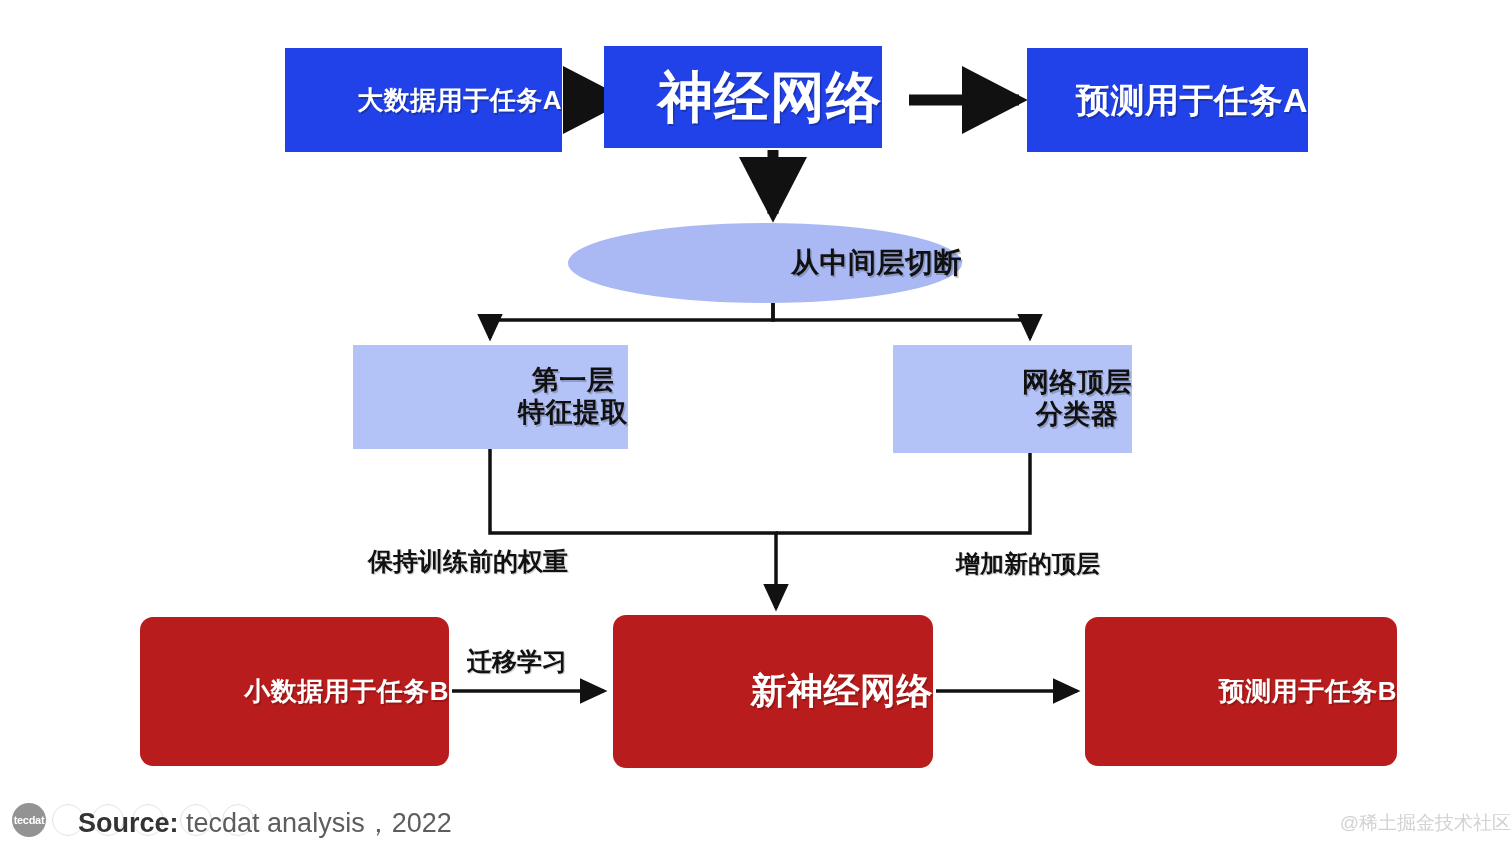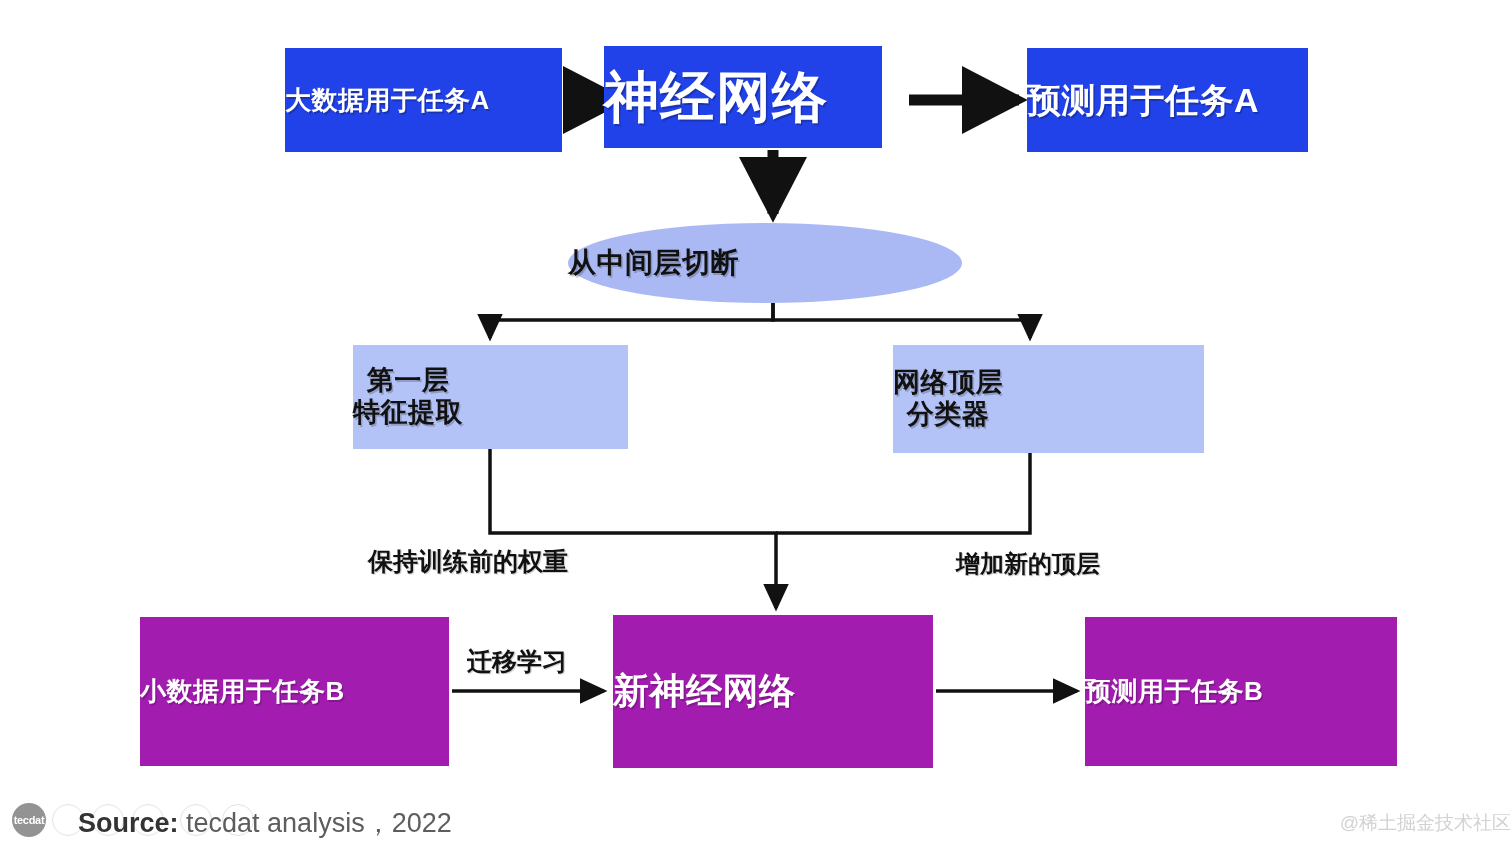--- a/index.html
+++ b/index.html
@@ -22,36 +22,37 @@
     left: 0;
     top: 0;
     width: 1512px;
     height: 851px;
     pointer-events: none;
   }
   .node {
     position: absolute;
     display: flex;
     align-items: center;
-    justify-content: flex-start;
+    justify-content: flex-end;
     text-align: center;
     font-weight: bold;
     line-height: 1.18;
     letter-spacing: 0.5px;
     box-sizing: border-box;
   }
   .node-blue {
     background: #2142e8;
     color: #ffffff;
     text-shadow: 1.5px 1.5px 0 rgba(0,0,0,0.22);
   }
   .node-red {
-    background: #a21caf;
+    background: #b91c1c;
     color: #ffffff;
     text-shadow: 1.5px 1.5px 0 rgba(0,0,0,0.18);
+    border-radius: 13px;
   }
   .node-lightblue {
     background: #b4c3f7;
     color: #111111;
     text-shadow: 1.5px 1.5px 0 rgba(0,0,0,0.20);
   }
   .node-ellipse {
     background: #aab9f4;
     color: #111111;
     border-radius: 50%;
@@ -61,21 +62,21 @@
   
   #n-big-data   { left: 285px; top: 48px;  width: 277px; height: 104px; font-size: 26px; }
   #n-neural-net { left: 604px; top: 46px;  width: 278px; height: 102px; font-size: 55px; letter-spacing: 1px; }
   #n-pred-a     { left: 1027px; top: 48px; width: 281px; height: 104px; font-size: 34px; }
 
   
   #n-cut { left: 568px; top: 223px; width: 394px; height: 80px; font-size: 28px; }
 
   
   #n-first-layer { left: 353px; top: 345px;  width: 275px; height: 104px; font-size: 27px; }
-  #n-top-layer   { left: 893px; top: 345px;  width: 311px; height: 108px; font-size: 27px; }
+  #n-top-layer   { left: 893px; top: 345px;  width: 239px; height: 108px; font-size: 27px; }
 
   
   .edge-label {
     position: absolute;
     font-weight: bold;
     color: #111111;
     white-space: nowrap;
     text-shadow: 1.2px 1.2px 0 rgba(0,0,0,0.18);
   }
   #lbl-keep-weights { left: 368px;  top: 545px; font-size: 25px; }

